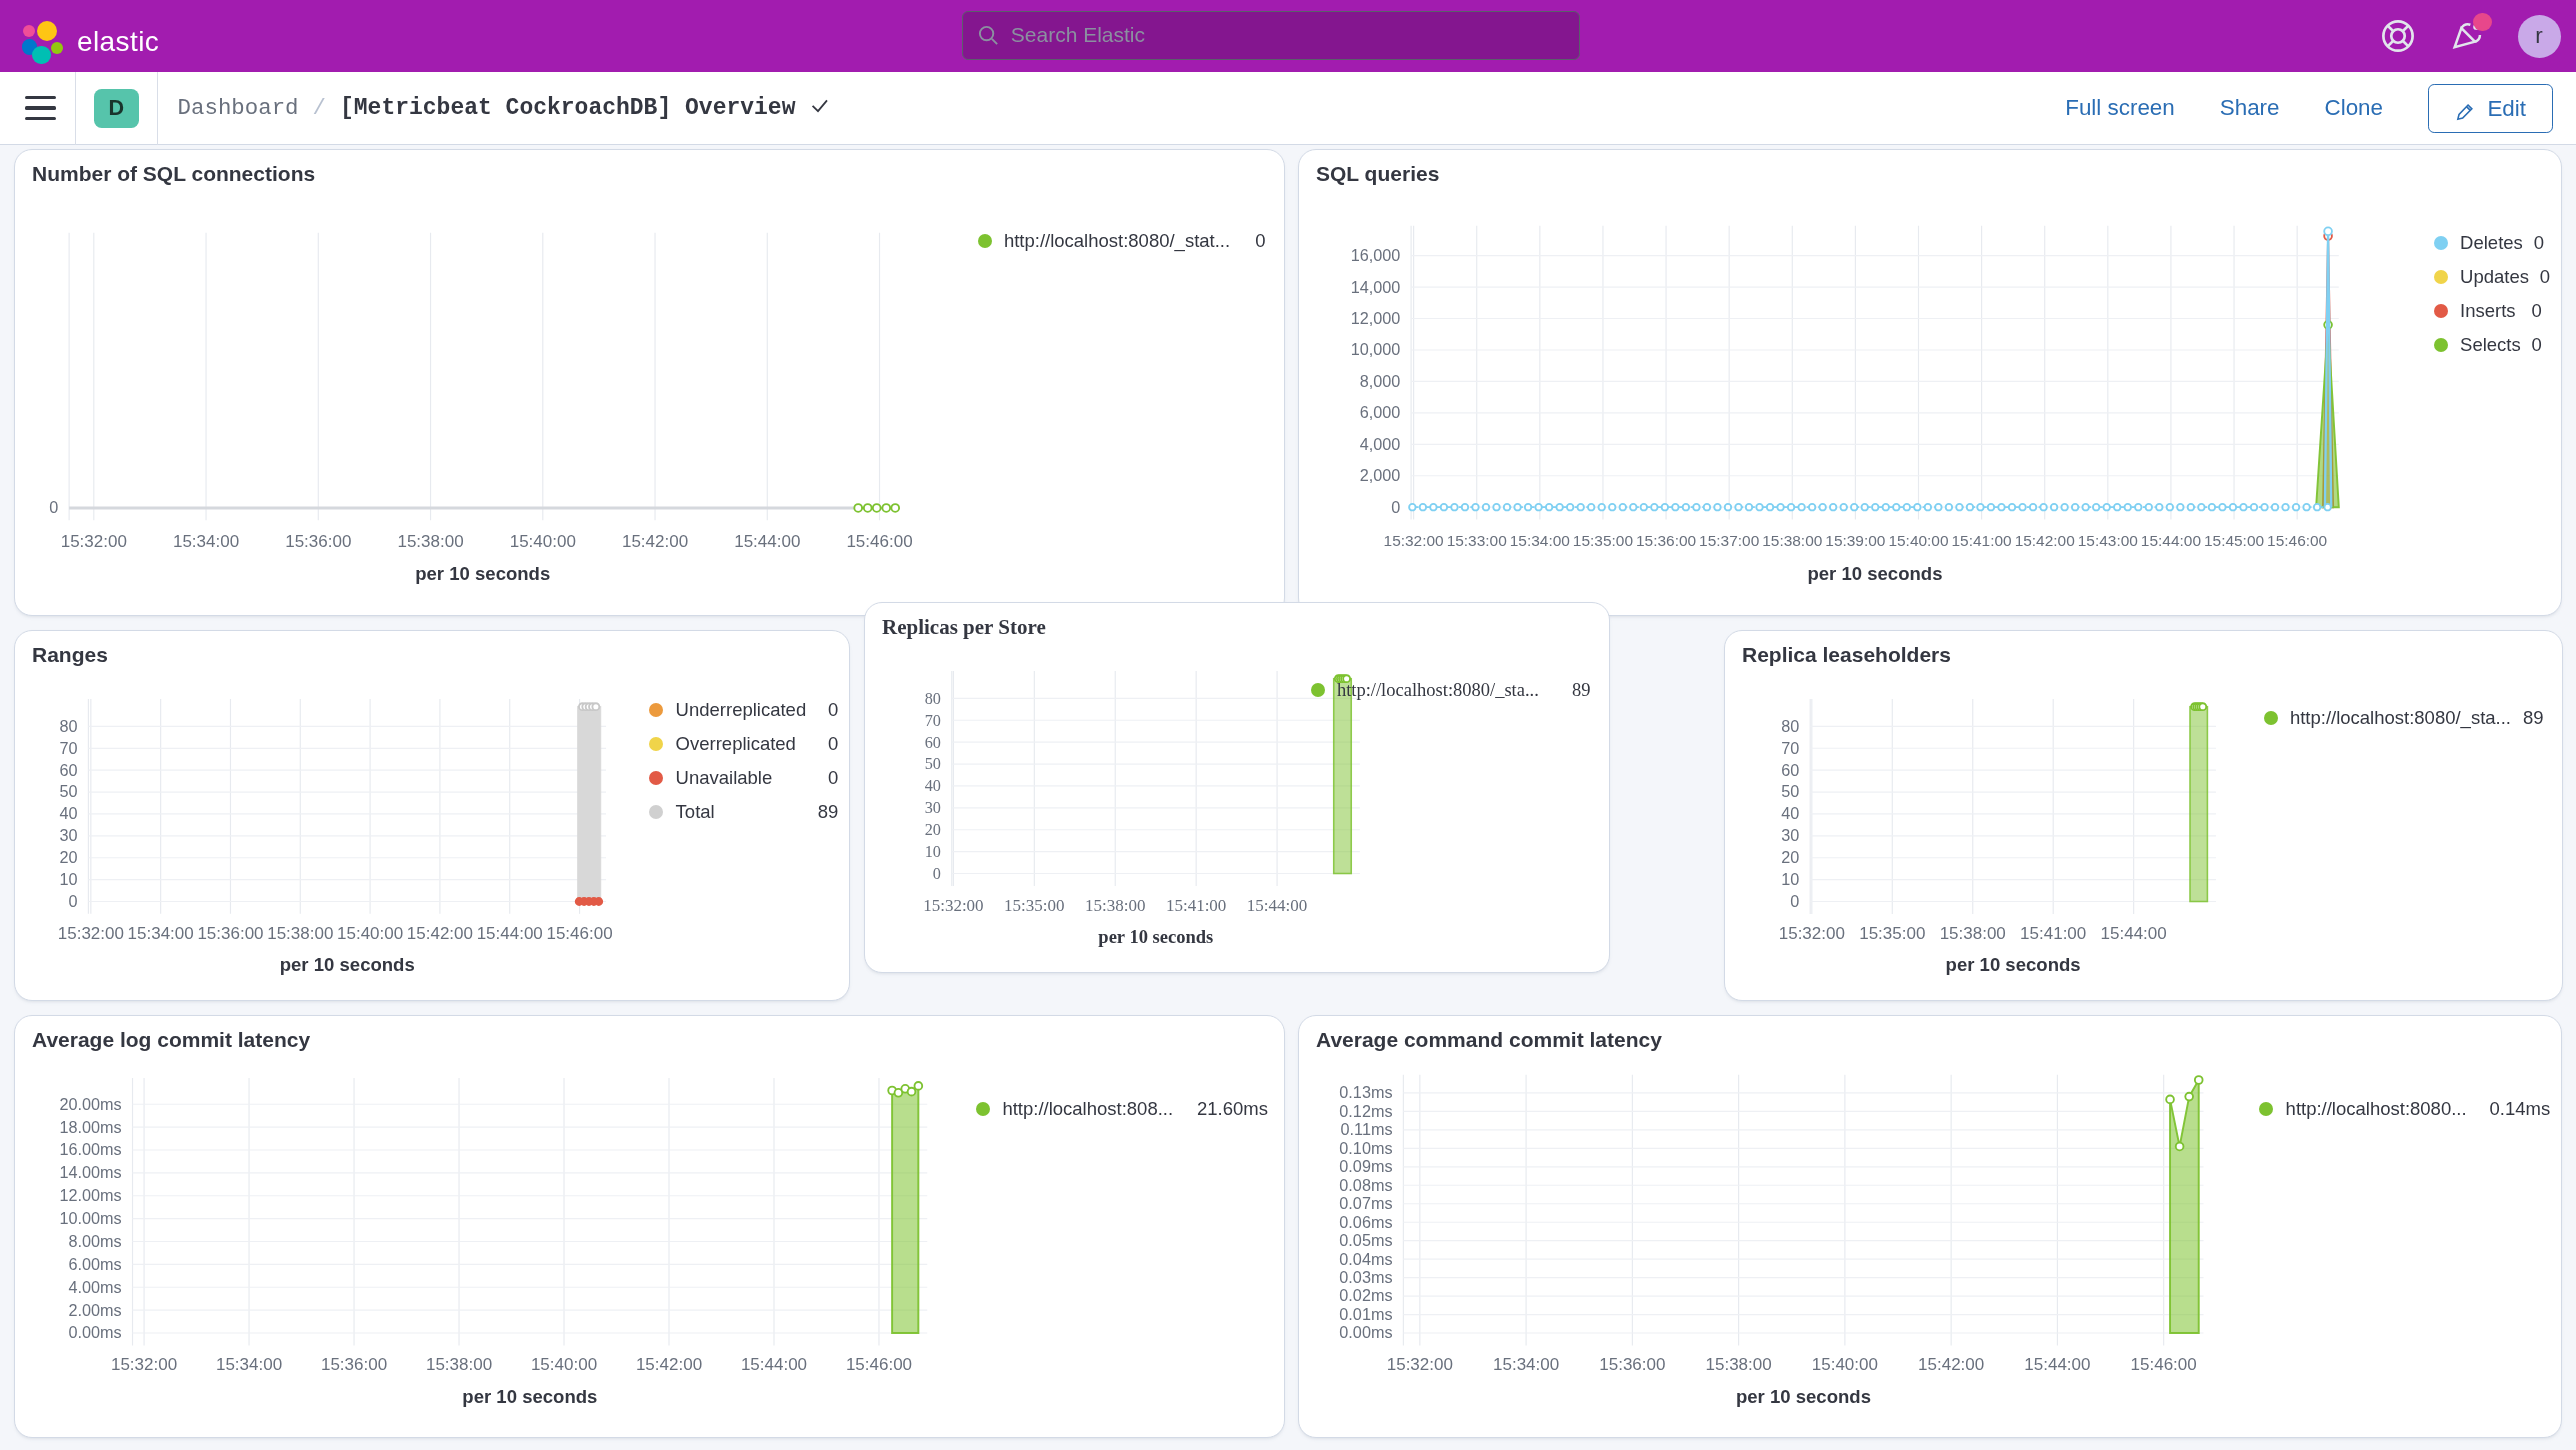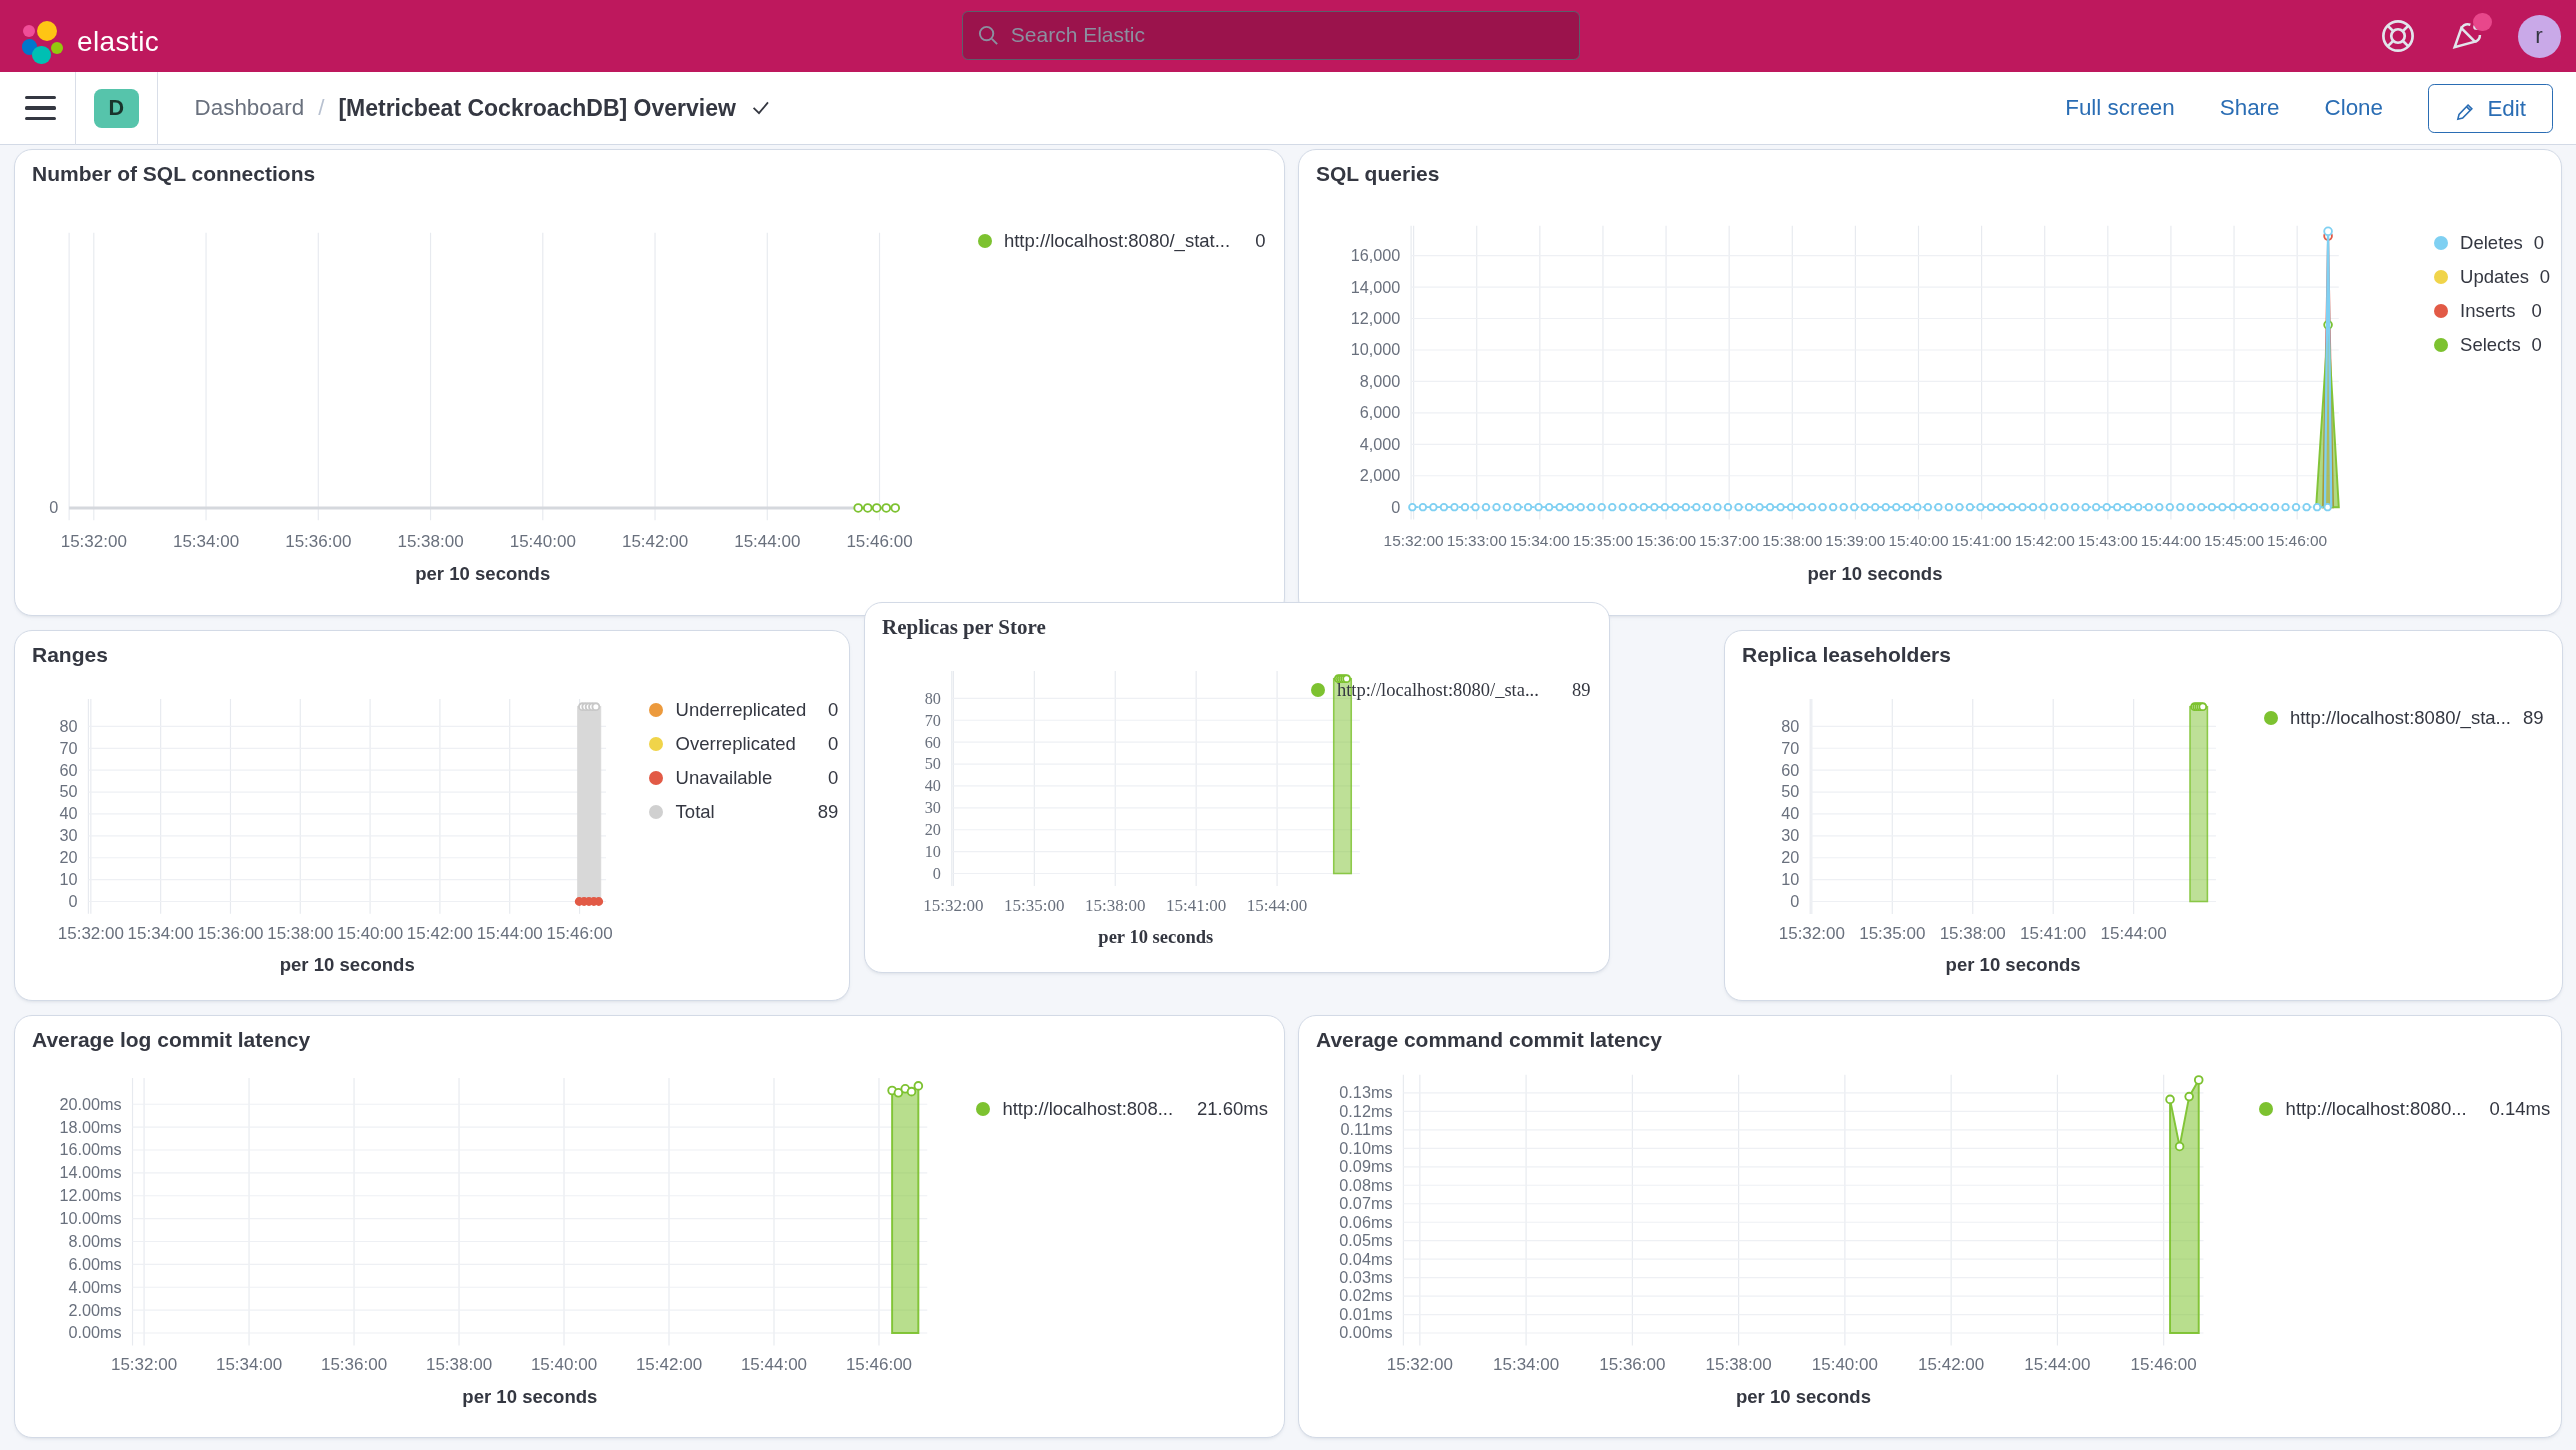--- a/index.html
+++ b/index.html
@@ -1,21 +1,21 @@
 <!DOCTYPE html>
 <html style="font-size:12.4px"><head>
 <meta charset="utf-8">
 <style>
   * { margin:0; padding:0; box-sizing:border-box; }
   html,body { width:2576px; height:1451px; }
   body { font-family:"Liberation Sans","DejaVu Sans",sans-serif; background:#f4f6fa; position:relative; }
   .app { position:absolute; inset:0; }
 
   
-  .topbar { position:absolute; left:0; top:0; width:2576px; height:84px; background:#be185d; display:flex; align-items:center; }
+  .topbar { position:absolute; left:0; top:0; width:2576px; height:84px; background:#a21caf; display:flex; align-items:center; }
   .brand { display:flex; align-items:center; gap:12.4px; margin-left:21.6px; }
   .logo { position:relative; width:43px; height:43px; display:inline-block; }
   .logo i { position:absolute; border-radius:50%; }
   .logo .b1 { width:12.4px; height:12.4px; left:1.5px; top:4.6px;  background:#f04e98; }
   .logo .b2 { width:20px; height:20px; left:15.5px; top:0;   background:#fec514; }
   .logo .b3 { width:15.5px; height:15.5px; left:0;  top:18.5px;  background:#07c; }
   .logo .b4 { width:18.5px; height:18.5px; left:10.8px; top:25px; background:#00bfb3; }
   .logo .b5 { width:12.4px; height:12.4px; left:29px; top:21.6px; background:#93c90e; }
   .brand-text { color:#fff; font-size:28px; font-weight:500; letter-spacing:0.4px; }
   .searchbox { position:absolute; left:962px; top:10.8px; width:618px; height:49px; border:0.8px solid #5b5f6b; border-radius:6.2px; background:rgba(0,0,0,.18); display:flex; align-items:center; padding:0 14px; }
@@ -26,21 +26,21 @@
   .hicon { position:relative; width:37px; height:37px; display:flex; align-items:center; justify-content:center; cursor:pointer; }
   .notif-dot { position:absolute; right:-6.2px; top:-4.6px; width:18.5px; height:18.5px; border-radius:50%; background:#e8478b; }
   .avatar { width:43px; height:43px; border-radius:50%; background:#c9a9e8; color:#343741; font-size:22.4px; display:flex; align-items:center; justify-content:center; cursor:pointer; }
 
   
   .toolbar { position:absolute; left:0; top:72px; width:2576px; height:73px; background:#fff; border-bottom:0.8px solid #d3dae6; display:flex; align-items:center; }
   .burger { width:31px; height:25px; margin-left:25px; display:flex; flex-direction:column; justify-content:space-between; cursor:pointer; }
   .burger span { display:block; height:3.9px; background:#343741; border-radius:1.5px; }
   .tb-div { width:0.8px; height:73px; background:#d9dee8; margin:0 18.5px; }
   .dash-badge { width:45px; height:39px; border-radius:7.7px; background:#56c4ab; color:#19342c; font-size:21.6px; font-weight:700; display:flex; align-items:center; justify-content:center; }
-  .crumbs { display:flex; align-items:center; margin-left:18px; }
+  .crumbs { display:flex; margin-left:1px;font-family:Liberation Mono, monospace; }
   .crumb-root { color:#69707d; font-size:22.4px; cursor:pointer; }
   .crumb-sep { color:#b8c1d0; font-size:22.4px; margin:0 14px; }
   .crumb-title { color:#343741; font-size:23px; font-weight:600; }
   .title-check { margin-left:14px; display:inline-flex; }
   .tb-actions { margin-left:auto; display:flex; align-items:center; gap:45px; margin-right:23px; }
   .tb-link { color:#2a6db4; font-size:22.4px; background:none; border:none; font-family:inherit; cursor:pointer; }
   .edit-btn { display:flex; align-items:flex-end; gap:10.8px; color:#2a6db4; font-size:22.4px; font-family:inherit; background:#fff; border:1.5px solid #2a6db4; border-radius:6.2px; padding:9.3px 26px; height:49px; cursor:pointer; }
 
   
   .panel { position:absolute; background:#fff; border:0.8px solid #d3dae6; border-radius:18px; box-shadow:0 2.3px 3.1px -1.5px rgba(152,162,179,.25); overflow:hidden; }

